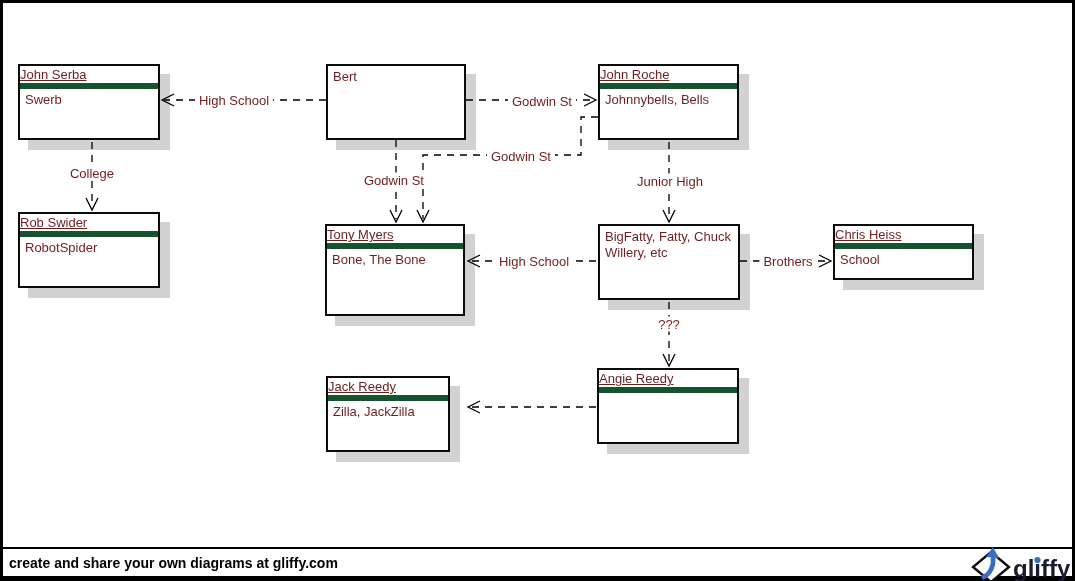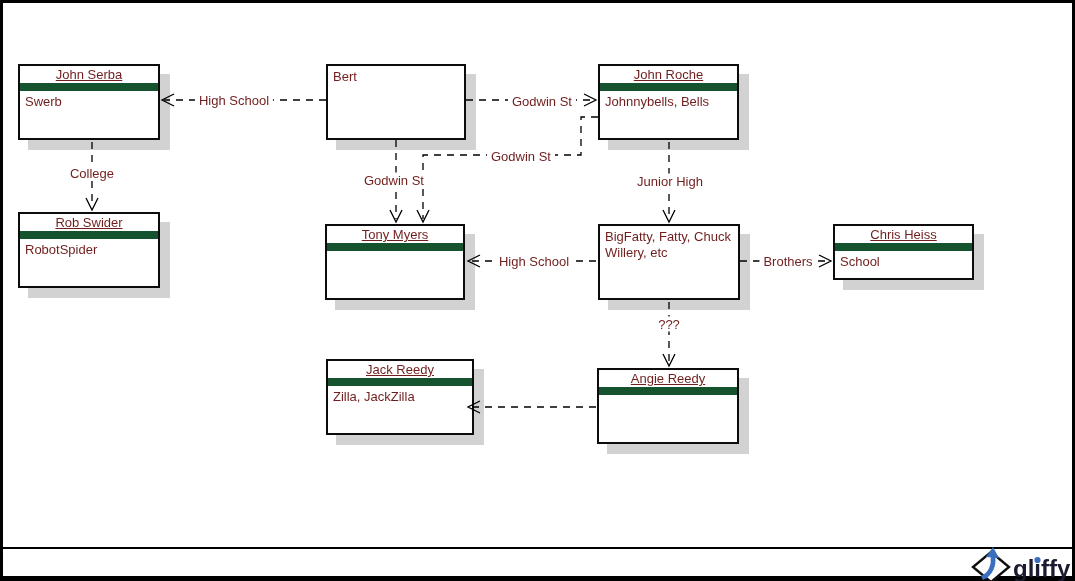--- a/index.html
+++ b/index.html
@@ -10,21 +10,21 @@
   
   .frame-top{position:absolute;left:0;top:0;width:1075px;height:3px;background:#000;z-index:20;}
   .frame-left{position:absolute;left:0;top:0;width:3px;height:581px;background:#000;z-index:20;}
   .frame-right{position:absolute;right:0;top:0;width:3px;height:581px;background:#000;z-index:20;}
 
   
   .node{position:absolute;}
   .node .shadow{position:absolute;left:10px;top:10px;width:100%;height:100%;background:var(--shadow,#d2d2d2);}
   .node .frame{position:absolute;left:0;top:0;right:0;bottom:0;border:2px solid #0c0c0c;background:#fff;}
   .node .title{
-    height:17px;line-height:17px;text-align:center;border-bottom:8px solid #14532d;
+    height:17px;line-height:17px;border-bottom:6px solid #14532d;
     text-decoration:underline;color:var(--node-text,#701d1d);font-size:13px;white-space:nowrap;overflow:hidden;
   }
   .node .body{padding:3px 5px 0 5px;color:var(--node-text,#701d1d);font-size:13px;line-height:16px;}
 
   
   svg.edges{position:absolute;left:0;top:0;z-index:4;}
   .edge-label{
     position:absolute;transform:translate(-50%,-50%);background:#fff;padding:0 4px;
     font-size:13px;color:var(--node-text,#701d1d);white-space:nowrap;z-index:5;text-align:center;
   }
@@ -66,43 +66,44 @@
   </div>
 
   <div class="node" style="left:598px;top:64px;width:141px;height:76px">
     <div class="shadow"></div>
     <div class="frame">
       <div class="title">John Roche</div>
       <div class="body">Johnnybells, Bells</div>
     </div>
   </div>
 
-  <div class="node" style="left:325px;top:224px;width:140px;height:76px">
+  <div class="node" style="left:325px;top:224px;width:140px;height:92px">
     <div class="shadow"></div>
     <div class="frame">
       <div class="title">Tony Myers</div>
+      <div class="body">Bone, The Bone</div>
     </div>
   </div>
 
   <div class="node" style="left:598px;top:224px;width:142px;height:76px">
     <div class="shadow"></div>
     <div class="frame">
       <div class="body">BigFatty, Fatty, Chuck Willery, etc</div>
     </div>
   </div>
 
   <div class="node" style="left:833px;top:224px;width:141px;height:56px">
     <div class="shadow"></div>
     <div class="frame">
       <div class="title">Chris Heiss</div>
       <div class="body">School</div>
     </div>
   </div>
 
-  <div class="node" style="left:326px;top:359px;width:148px;height:76px">
+  <div class="node" style="left:326px;top:376px;width:124px;height:76px">
     <div class="shadow"></div>
     <div class="frame">
       <div class="title">Jack Reedy</div>
       <div class="body">Zilla, JackZilla</div>
     </div>
   </div>
 
   <div class="node" style="left:597px;top:368px;width:142px;height:76px">
     <div class="shadow"></div>
     <div class="frame">
@@ -166,20 +167,21 @@
   <div class="edge-label" style="left:788px;top:261px">Brothers</div>
   <div class="edge-label" style="left:669px;top:324px">???</div>
 
   <div class="frame-top"></div>
   <div class="frame-left"></div>
   <div class="frame-right"></div>
 
   <div class="footer">
     <div class="topline"></div>
     <div class="band"></div>
+    <div class="text">create and share your own diagrams at gliffy.com</div>
     <svg class="logo" width="100" height="40" viewBox="0 0 100 40">
       <polygon points="21,8 39,23 21,38 3,23" fill="#fdfdfd" stroke="#0e0e0e" stroke-width="2.4"></polygon>
       <path d="M12,34 C21,30 24,21 23,13" stroke="#3a6fbf" stroke-width="4.6" fill="none"></path>
       <polygon points="23,3 29,14 16,13" fill="#3a6fbf"></polygon>
       <text x="43" y="33" font-family="Liberation Sans, sans-serif" font-size="24" font-weight="bold" fill="#1a1a30">gliffy</text>
       <circle cx="67.5" cy="16" r="3.1" fill="#3a6fbf"></circle>
     </svg>
     <div class="bottomline"></div>
   </div>
 

